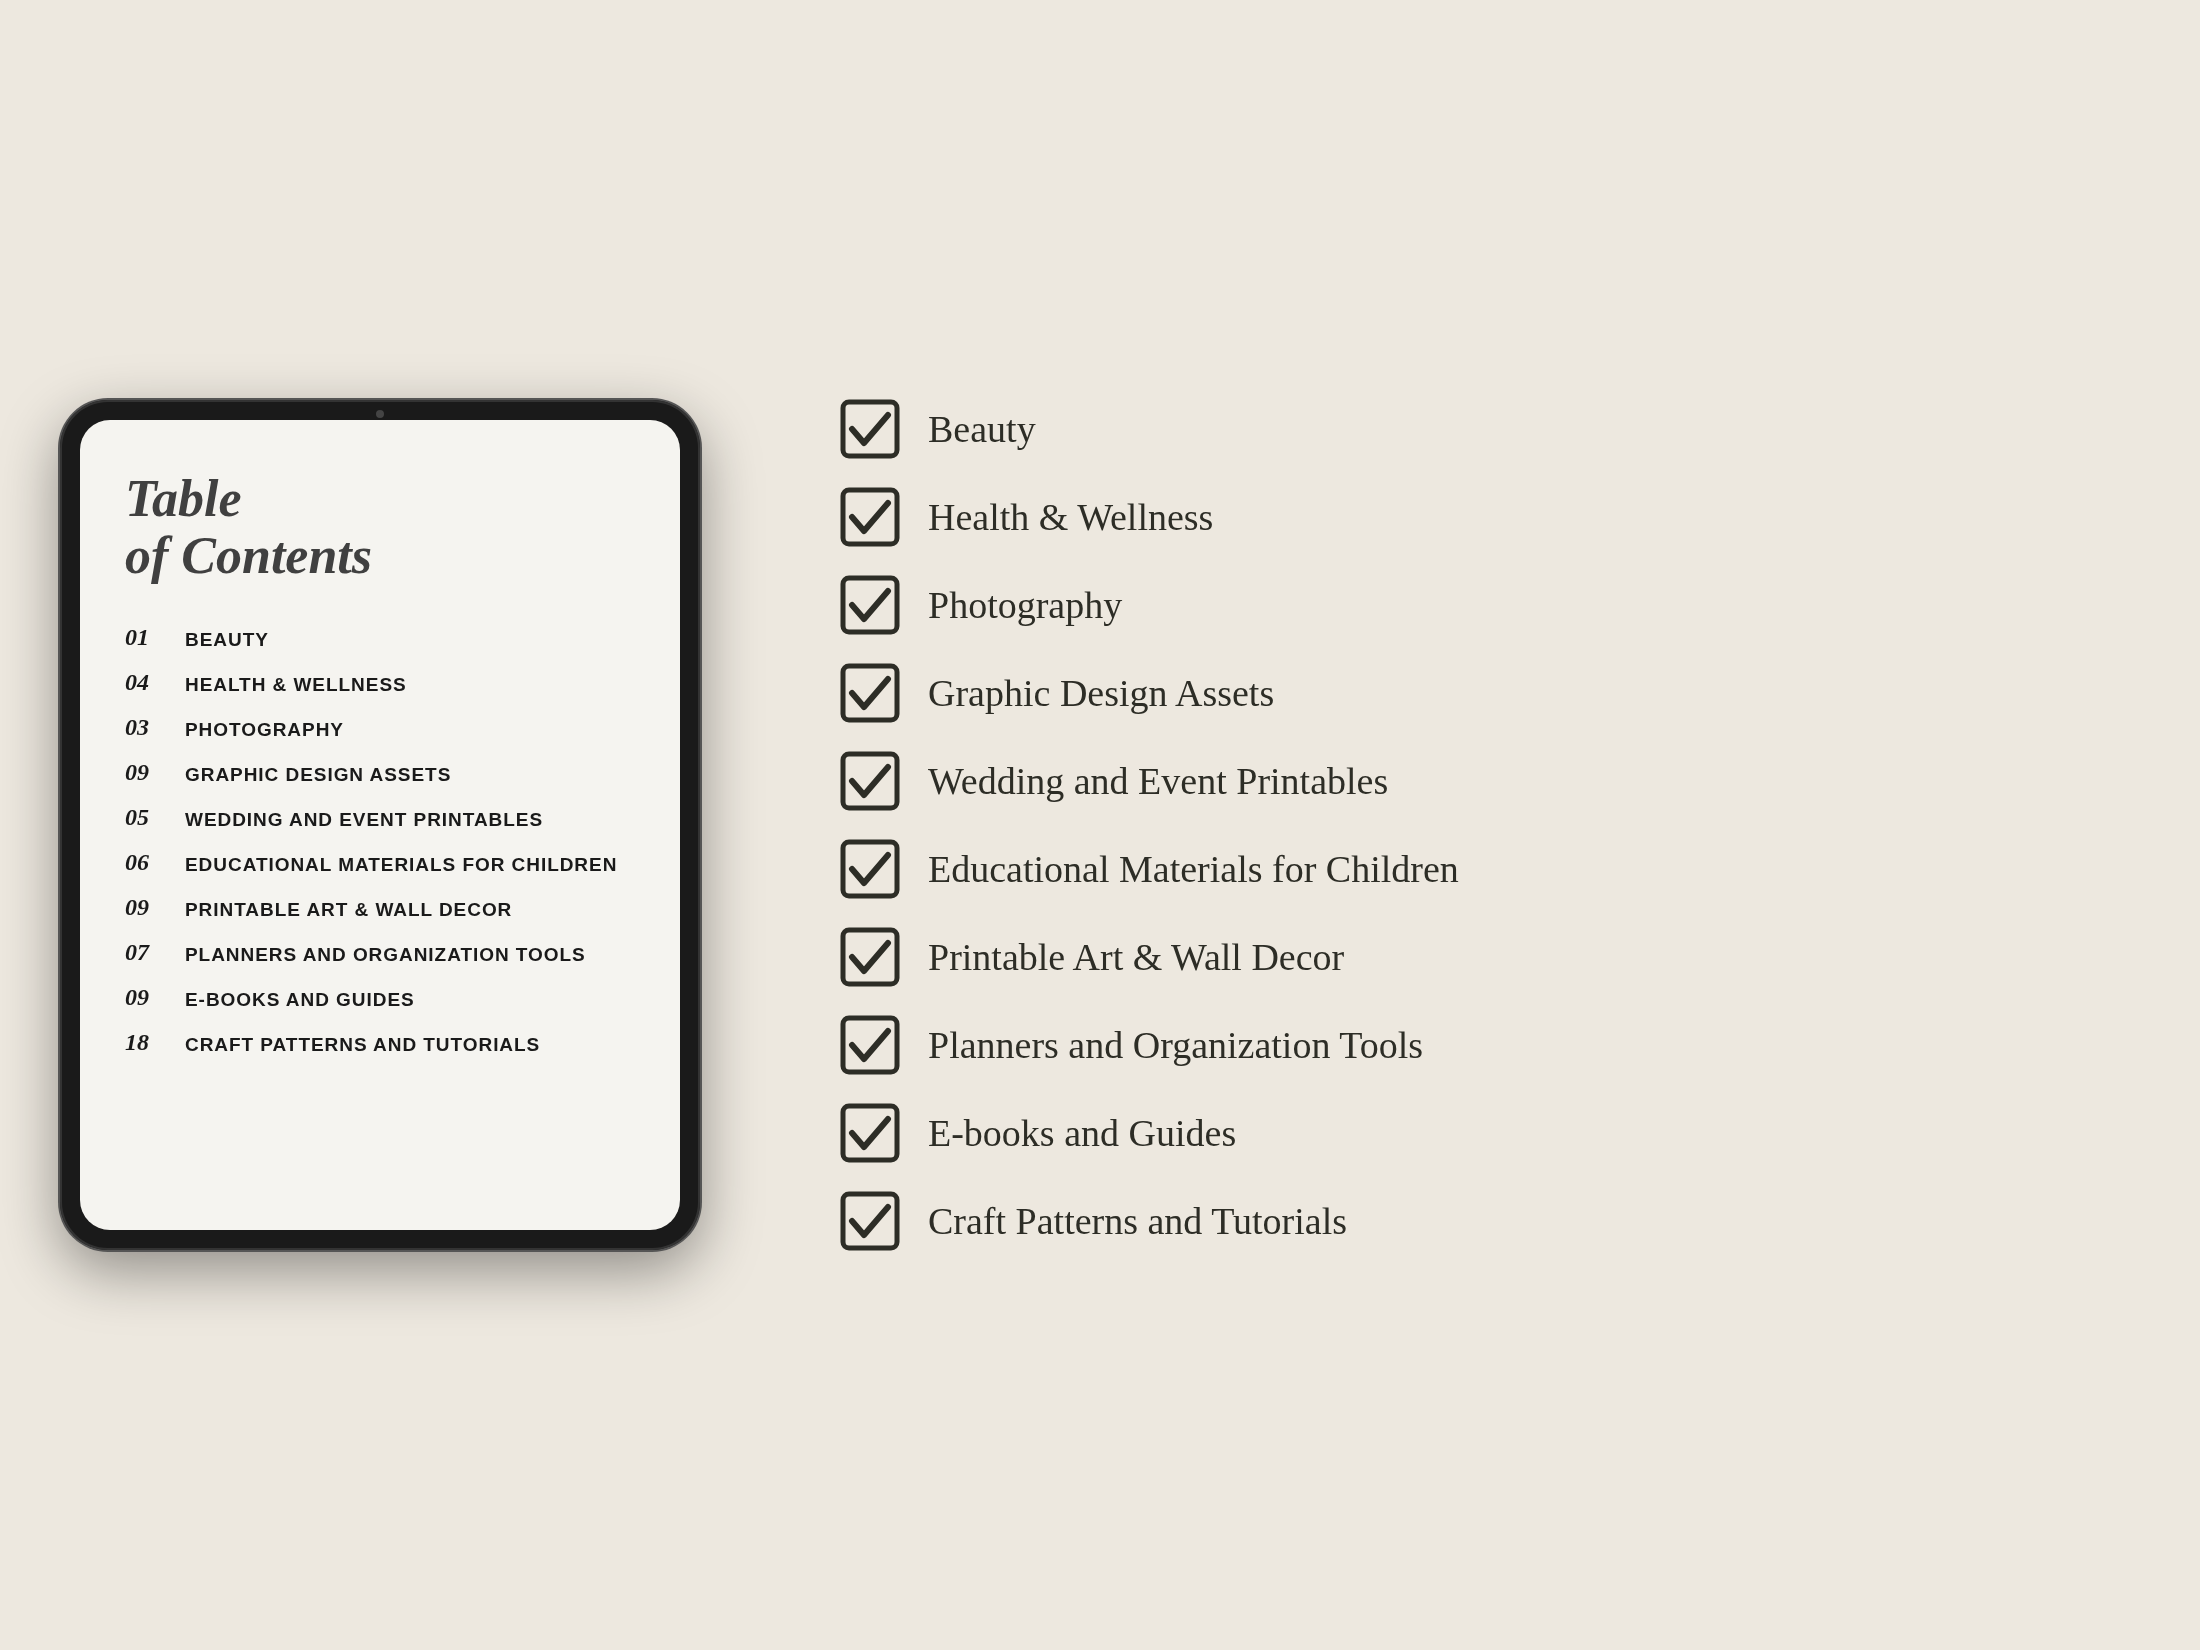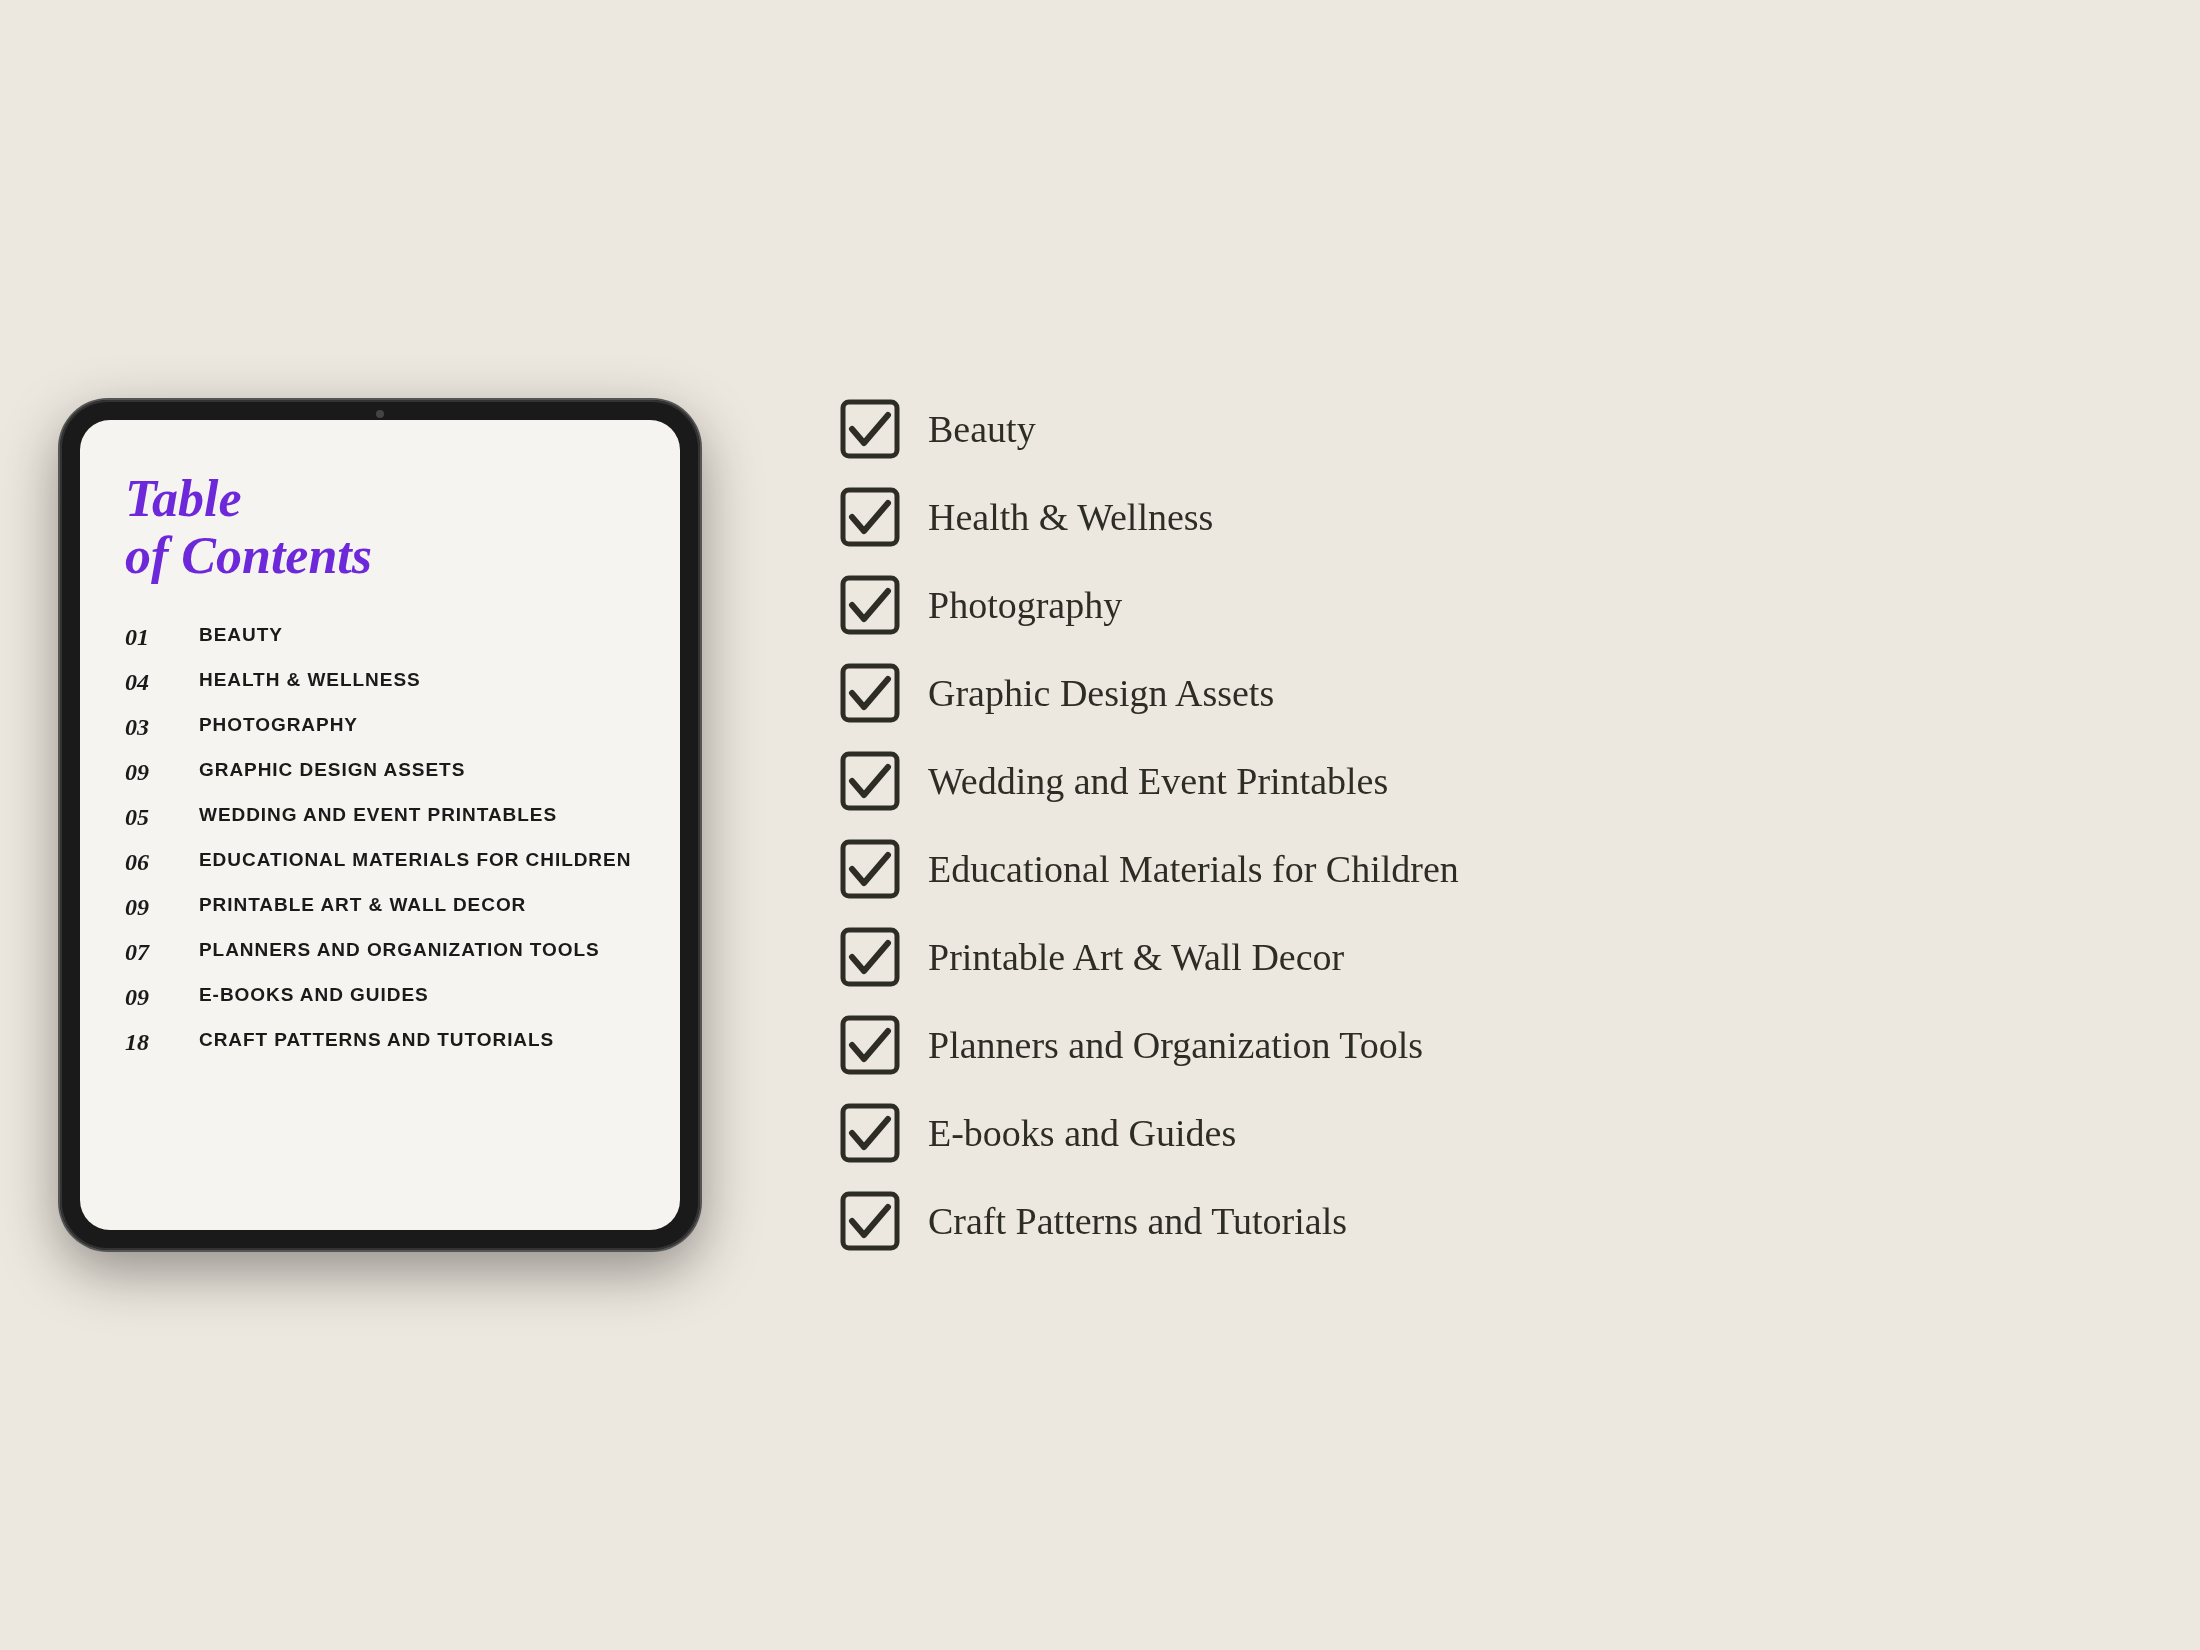--- a/index.html
+++ b/index.html
@@ -58,34 +58,34 @@
       border-radius: 30px;
       padding: 50px 45px;
       overflow: hidden;
     }
 
     .toc-title {
       font-family: Georgia, serif;
       font-style: italic;
       font-size: 52px;
       font-weight: 700;
-      color: #6d28d9;
+      color: #404040;
       line-height: 1.1;
       margin-bottom: 40px;
     }
 
     .toc-list {
       list-style: none;
     }
 
     .toc-item {
       display: flex;
-      align-items: flex-start;
+      align-items: flex-end;
       margin-bottom: 18px;
-      gap: 34px;
+      gap: 20px;
     }
 
     .toc-num {
       font-family: Georgia, serif;
       font-style: italic;
       font-size: 24px;
       font-weight: 700;
       color: #1a1a1a;
       min-width: 40px;
     }

